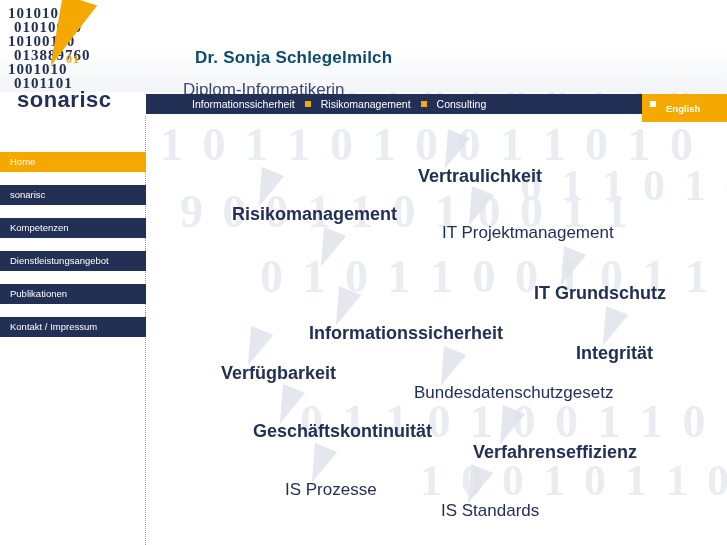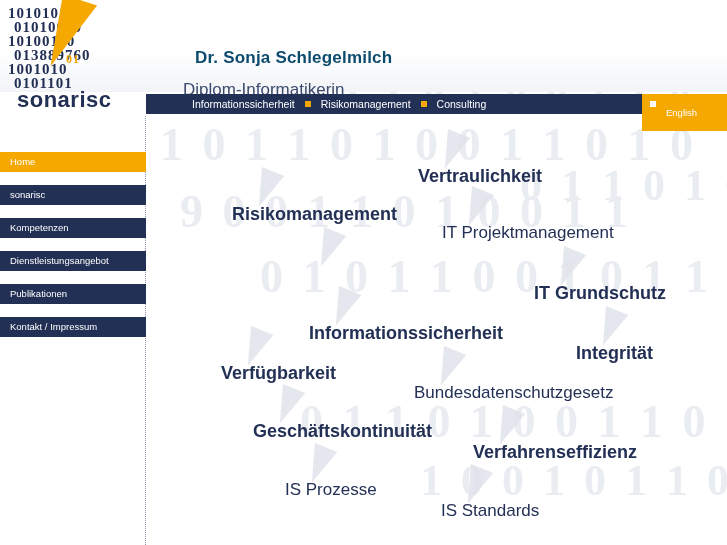--- a/index.html
+++ b/index.html
@@ -133,24 +133,25 @@
     white-space: nowrap;
   }
   .nav-sep {
     width: 6px; height: 6px;
     background: #f5a800;
     margin: 0 4px;
   }
   .lang-block {
     position: absolute;
     right: 0; top: 0;
-    width: 85px; height: 37px;
+    width: 85px; height: 28px;
     background: #f5a800;
     display: flex;
     align-items: center;
+    font-weight: bold;
   }
   .lang-label {
     font-size: 9.5px;
     color: #ffffff;
     margin-left: 24px;
     cursor: pointer;
   }
   .lang-square {
     position: absolute;
     left: 8px; top: 7px;

